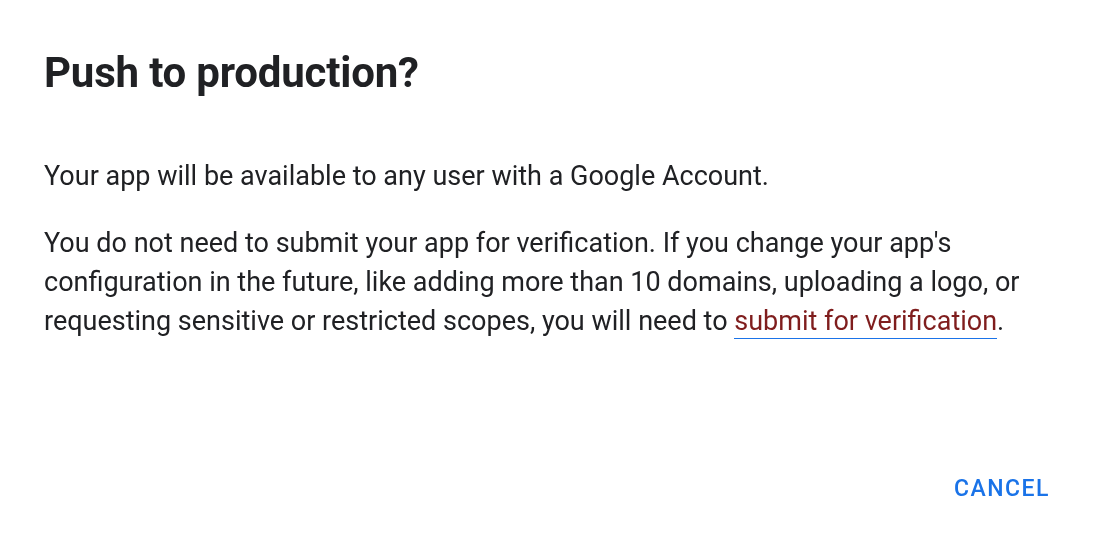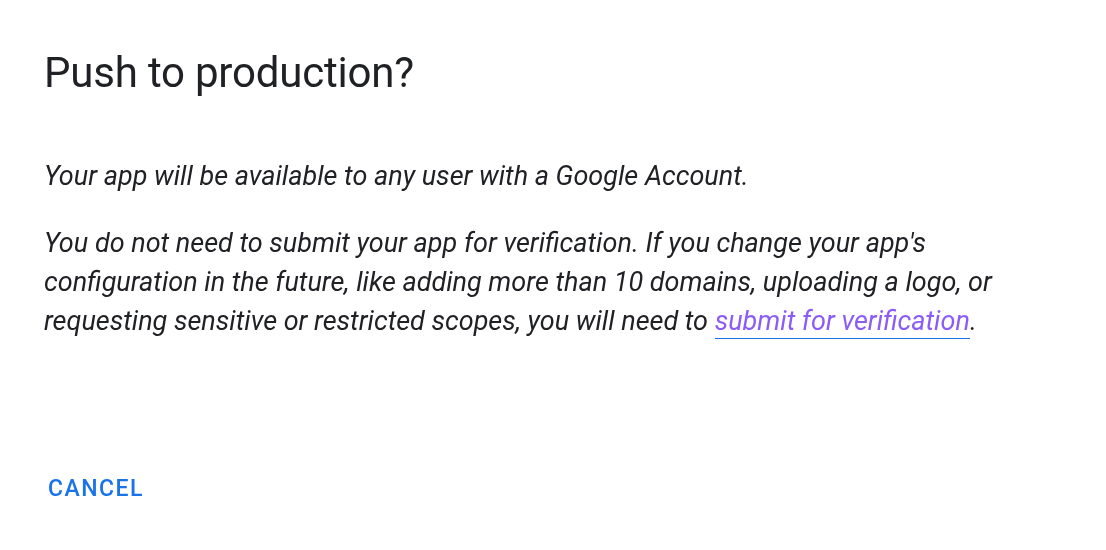--- a/index.html
+++ b/index.html
@@ -12,44 +12,43 @@
       background: #fff;
       width: 1106px;
       height: 550px;
       padding: 48px 44px 40px 44px;
       color: #202124;
       display: flex;
       flex-direction: column;
     }
     .dialog-title {
       font-size: 42px;
-      font-weight: 400;
+      font-weight: 700;
       color: #202124;
       margin-bottom: 60px;
       letter-spacing: -0.2px;
     }
     .dialog-body {
       font-size: 27px;
       line-height: 1.45;
       color: #202124;
       flex: 1;
     }
     .dialog-body p {
       margin-bottom: 28px;
-      font-style: italic;
     }
     .dialog-body a {
-      color: #8b5cf6;
+      color: #7f1d1d;
       text-decoration: none;
       border-bottom: 1px solid #1a73e8;
       padding-bottom: 1px;
     }
     .dialog-actions {
       display: flex;
-      justify-content: flex-start;
+      justify-content: flex-end;
       gap: 56px;
       padding-right: 8px;
     }
     .dialog-button {
       background: none;
       border: none;
       color: #1a73e8;
       font-family: inherit;
       font-size: 23px;
       font-weight: 500;

